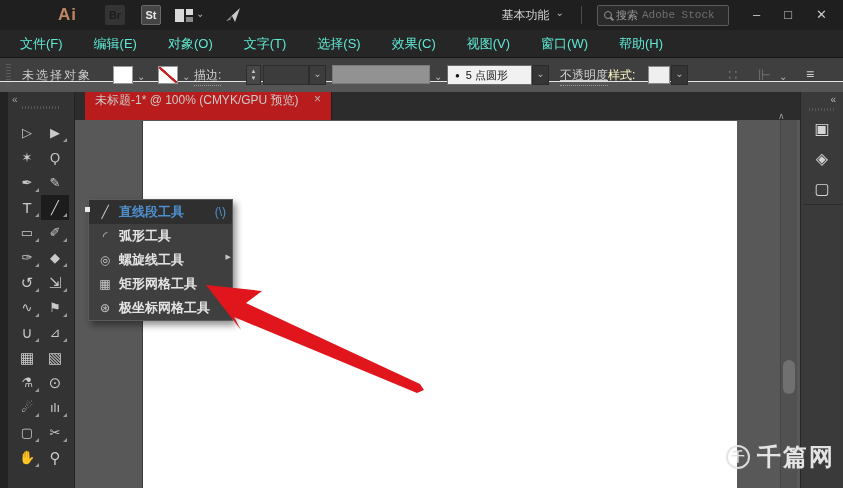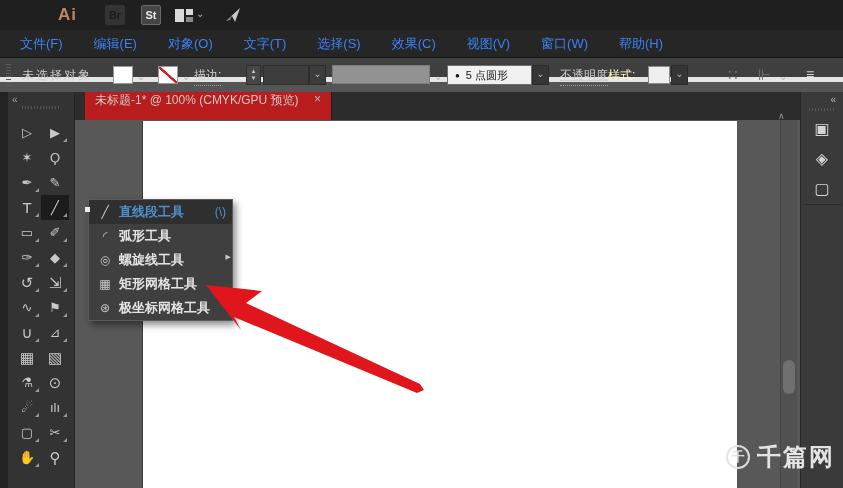--- a/index.html
+++ b/index.html
@@ -26,25 +26,25 @@
   .mag::after { content:""; position:absolute; width:4px; height:1.5px; background:#909090;
                 right:-3px; bottom:-1px; transform:rotate(45deg); }
   .s-label { color:#9b9b9b; font-size:11px; }
   .s-ph { color:#6f6f6f; font-size:11px; font-family:"Liberation Mono","DejaVu Sans Mono",monospace; }
   .winbtn { color:#c9c9c9; font-size:13px; margin-left:24px; line-height:30px; }
   .winbtn.close { margin-right:16px; }
 
   
   .menubar { position:absolute; left:0; top:30px; width:843px; height:28px; background:#262626;
              border-bottom:1px solid #161616; display:flex; align-items:center; gap:31px; padding-left:20px; }
-  .menu-item { color:#3b82f6; font-size:13px; white-space:nowrap; }
+  .menu-item { color:#5eead4; font-size:13px; white-space:nowrap; }
 
   
   .controlbar { position:absolute; left:0; top:58px; width:843px; height:24px; background:#3f3f3f;
-                border-bottom:5px solid #e5e5e5; }
+                border-bottom:1px solid #e5e5e5; }
   .cb { position:absolute; }
   .grip { left:6px; top:6px; width:5px; height:22px;
           background:repeating-linear-gradient(to bottom,#5c5c5c 0 1px,transparent 1px 3px); }
   .status { left:22px; top:9px; color:#cccccc; font-size:12px; letter-spacing:2px; }
   .swatch { width:20px; height:18px; background:#ffffff; border:1px solid #9a9a9a; top:8px; }
   .swatch.fill { left:113px; }
   .swatch.stroke { left:158px; background:linear-gradient(to top right,#fff 44%,#c22 46%,#c22 54%,#fff 56%); }
   .sw-chev { top:11px; color:#bbb; }
   .dotted-label { color:#cfcfcf; font-size:12px; top:9px; border-bottom:1px dotted #9a9a9a; padding-bottom:1px; }
   .stepper { left:246px; top:7px; width:15px; height:20px; background:#474747; border:1px solid #2e2e2e;
@@ -134,20 +134,35 @@
     </svg>
     <i class="chev"></i>
   </span>
   <span class="rocket">
     <svg width="18" height="16">
       <polygon points="2,14 16,1 11,15 8,9" fill="#c9c9c9"></polygon>
       <polygon points="2,14 8,9 6,13" fill="#8f8f8f"></polygon>
     </svg>
   </span>
 
+  <div class="tb-right">
+    <span class="workspace">
+      <span>基本功能</span>
+      <i class="chev"></i>
+    </span>
+    <span class="tb-sep"></span>
+    <div class="search">
+      <span class="mag"></span>
+      <span class="s-label">搜索</span>
+      <span class="s-ph">Adobe Stock</span>
+    </div>
+    <span class="winbtn">–</span>
+    <span class="winbtn">□</span>
+    <span class="winbtn close">✕</span>
+  </div>
 </div>
 
 <div class="menubar">
   <span class="menu-item">文件(F)</span>
   <span class="menu-item">编辑(E)</span>
   <span class="menu-item">对象(O)</span>
   <span class="menu-item">文字(T)</span>
   <span class="menu-item">选择(S)</span>
   <span class="menu-item">效果(C)</span>
   <span class="menu-item">视图(V)</span>

